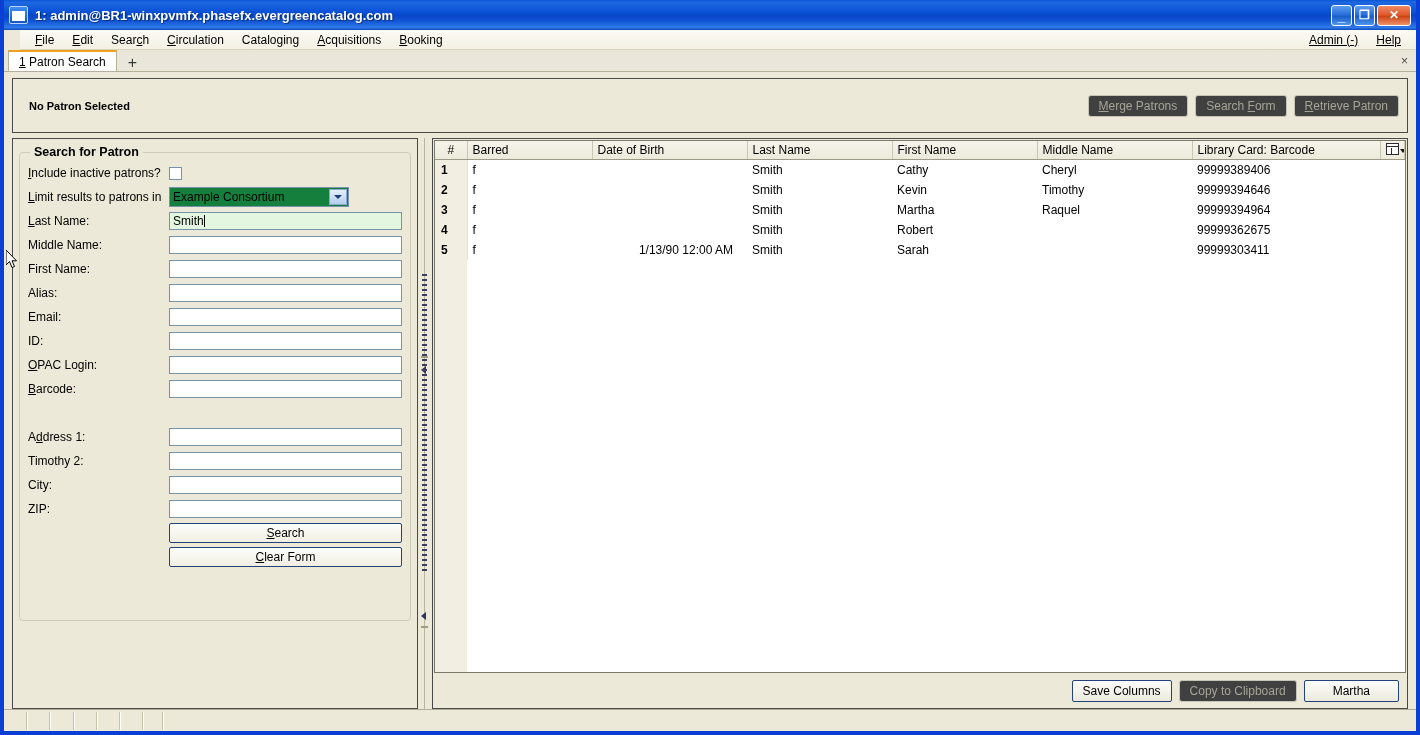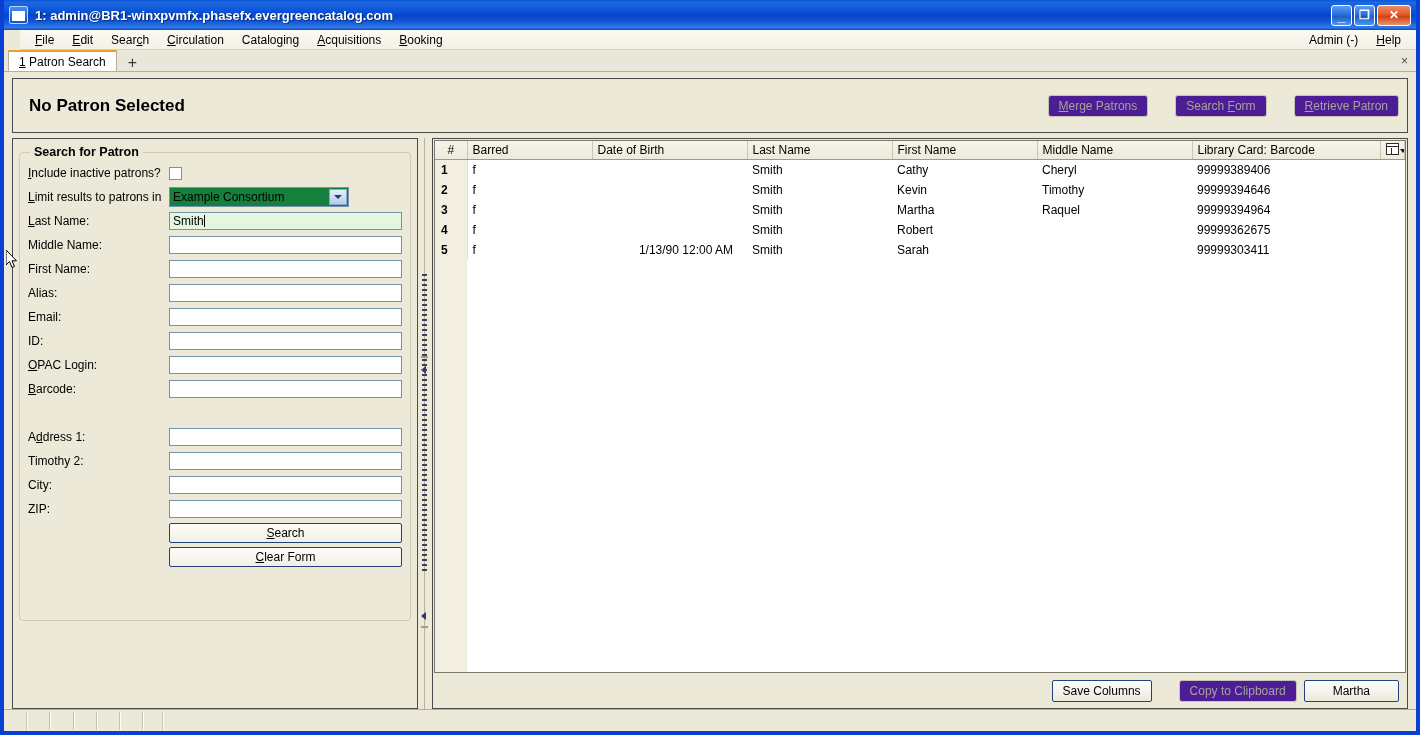--- a/index.html
+++ b/index.html
@@ -92,21 +92,21 @@
     flex: 0 0 auto;
     margin-left: 16px;
   }
   .menu-item {
     padding: 2px 9px;
     font-size: 12px;
     white-space: nowrap;
     color: #000;
   }
   .menu-item u { text-decoration: underline; }
-  .menu-right { margin-left: auto; display: flex; align-items: center; }
+  .menu-right { margin-left: auto; display: flex; align-items: center; text-decoration: underline; }
   
   .tabstrip {
     height: 22px;
     background: #eae7da;
     border-bottom: 1px solid #b5b09a;
     display: flex;
     align-items: flex-end;
     padding: 0;
     position: relative;
     box-sizing: border-box;
@@ -155,37 +155,36 @@
     background: #ece9d8;
     height: 55px;
     display: flex;
     align-items: center;
     padding: 0 8px 0 16px;
     box-sizing: border-box;
     flex: 0 0 auto;
   }
   .patron-title {
     font-weight: bold;
-    font-size: 17px;
+    font-size: 11px;
   }
   .band-buttons { margin-left: auto; display: flex; gap: 7px; }
   .btn {
     border: 1px solid #7b7b6e;
     background: linear-gradient(to bottom, #fdfcf7, #eceade);
     padding: 3px 10px;
     font-size: 12px;
     border-radius: 3px;
     color: #000;
     white-space: nowrap;
   }
   .btn.disabled {
     color: #a5a497;
     border-color: #c6c4b6;
-    background: #4c1d95;
-    margin-left: 20px;
+    background: #404040;
   }
   .btn.strong {
     border: 1px solid #23427a;
     background: linear-gradient(to bottom, #fdfdfa, #eceade);
     border-radius: 2px;
   }
   
   .split {
     flex: 1 1 auto;
     display: flex;

